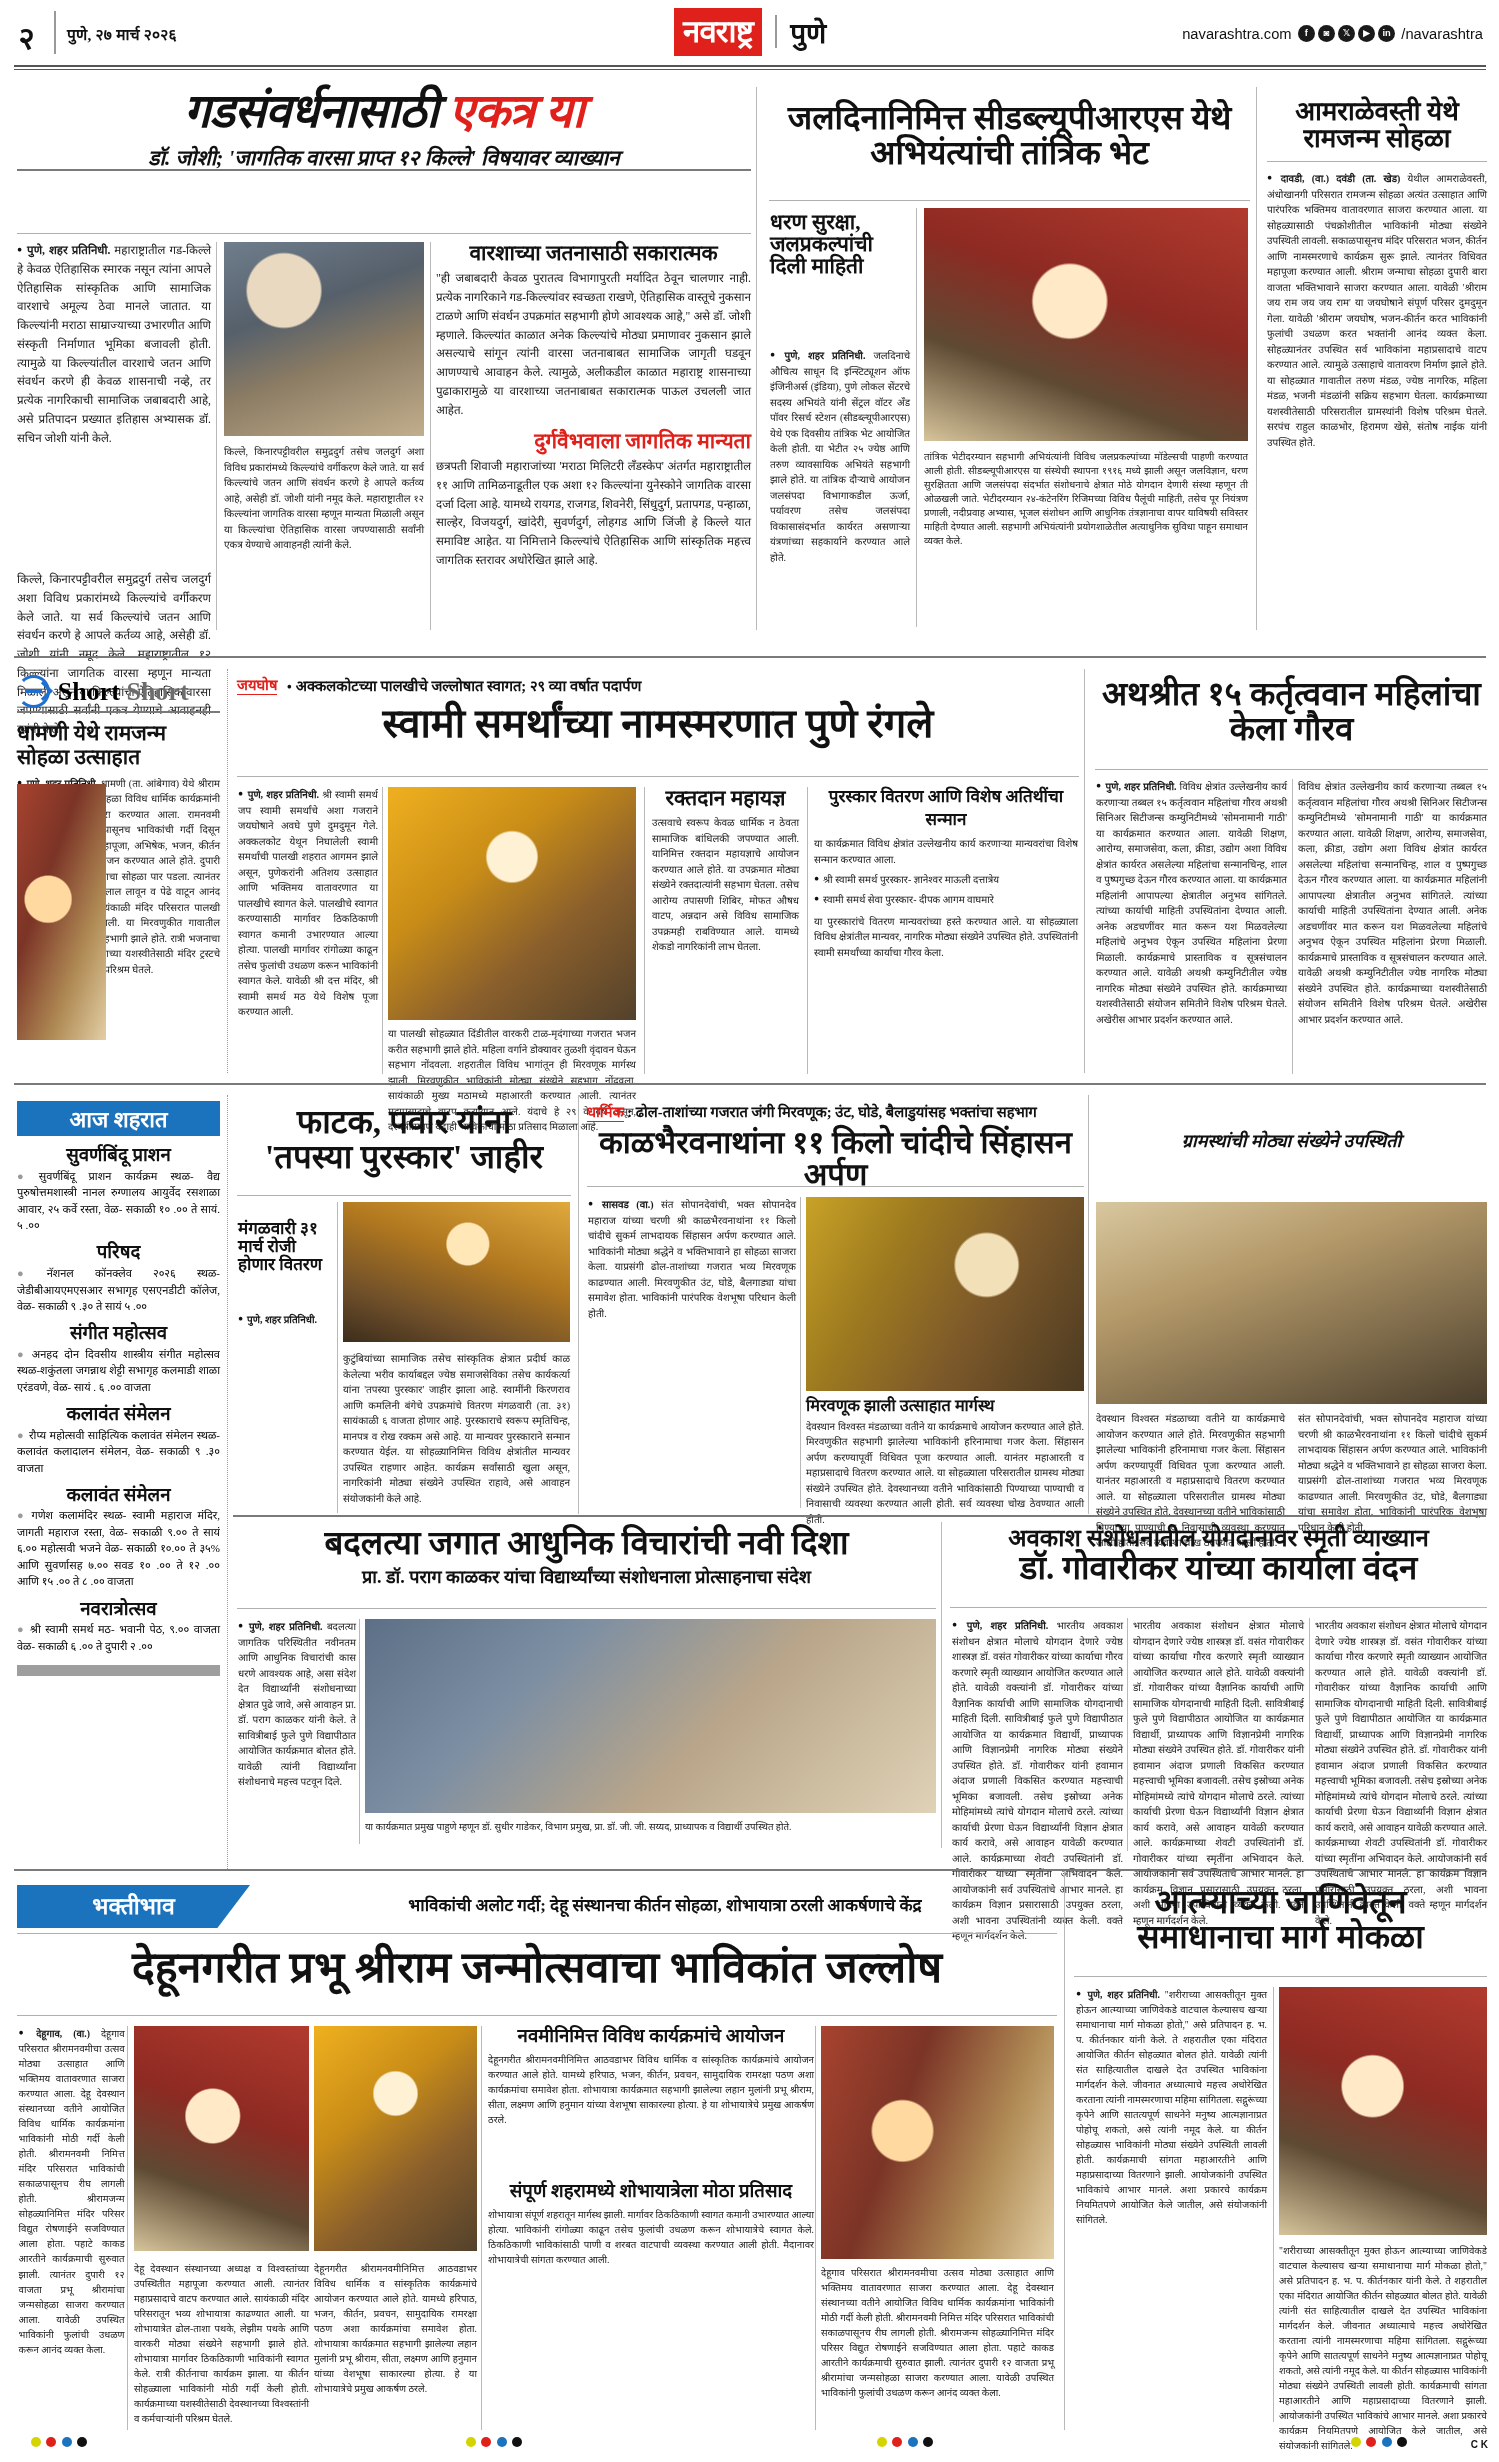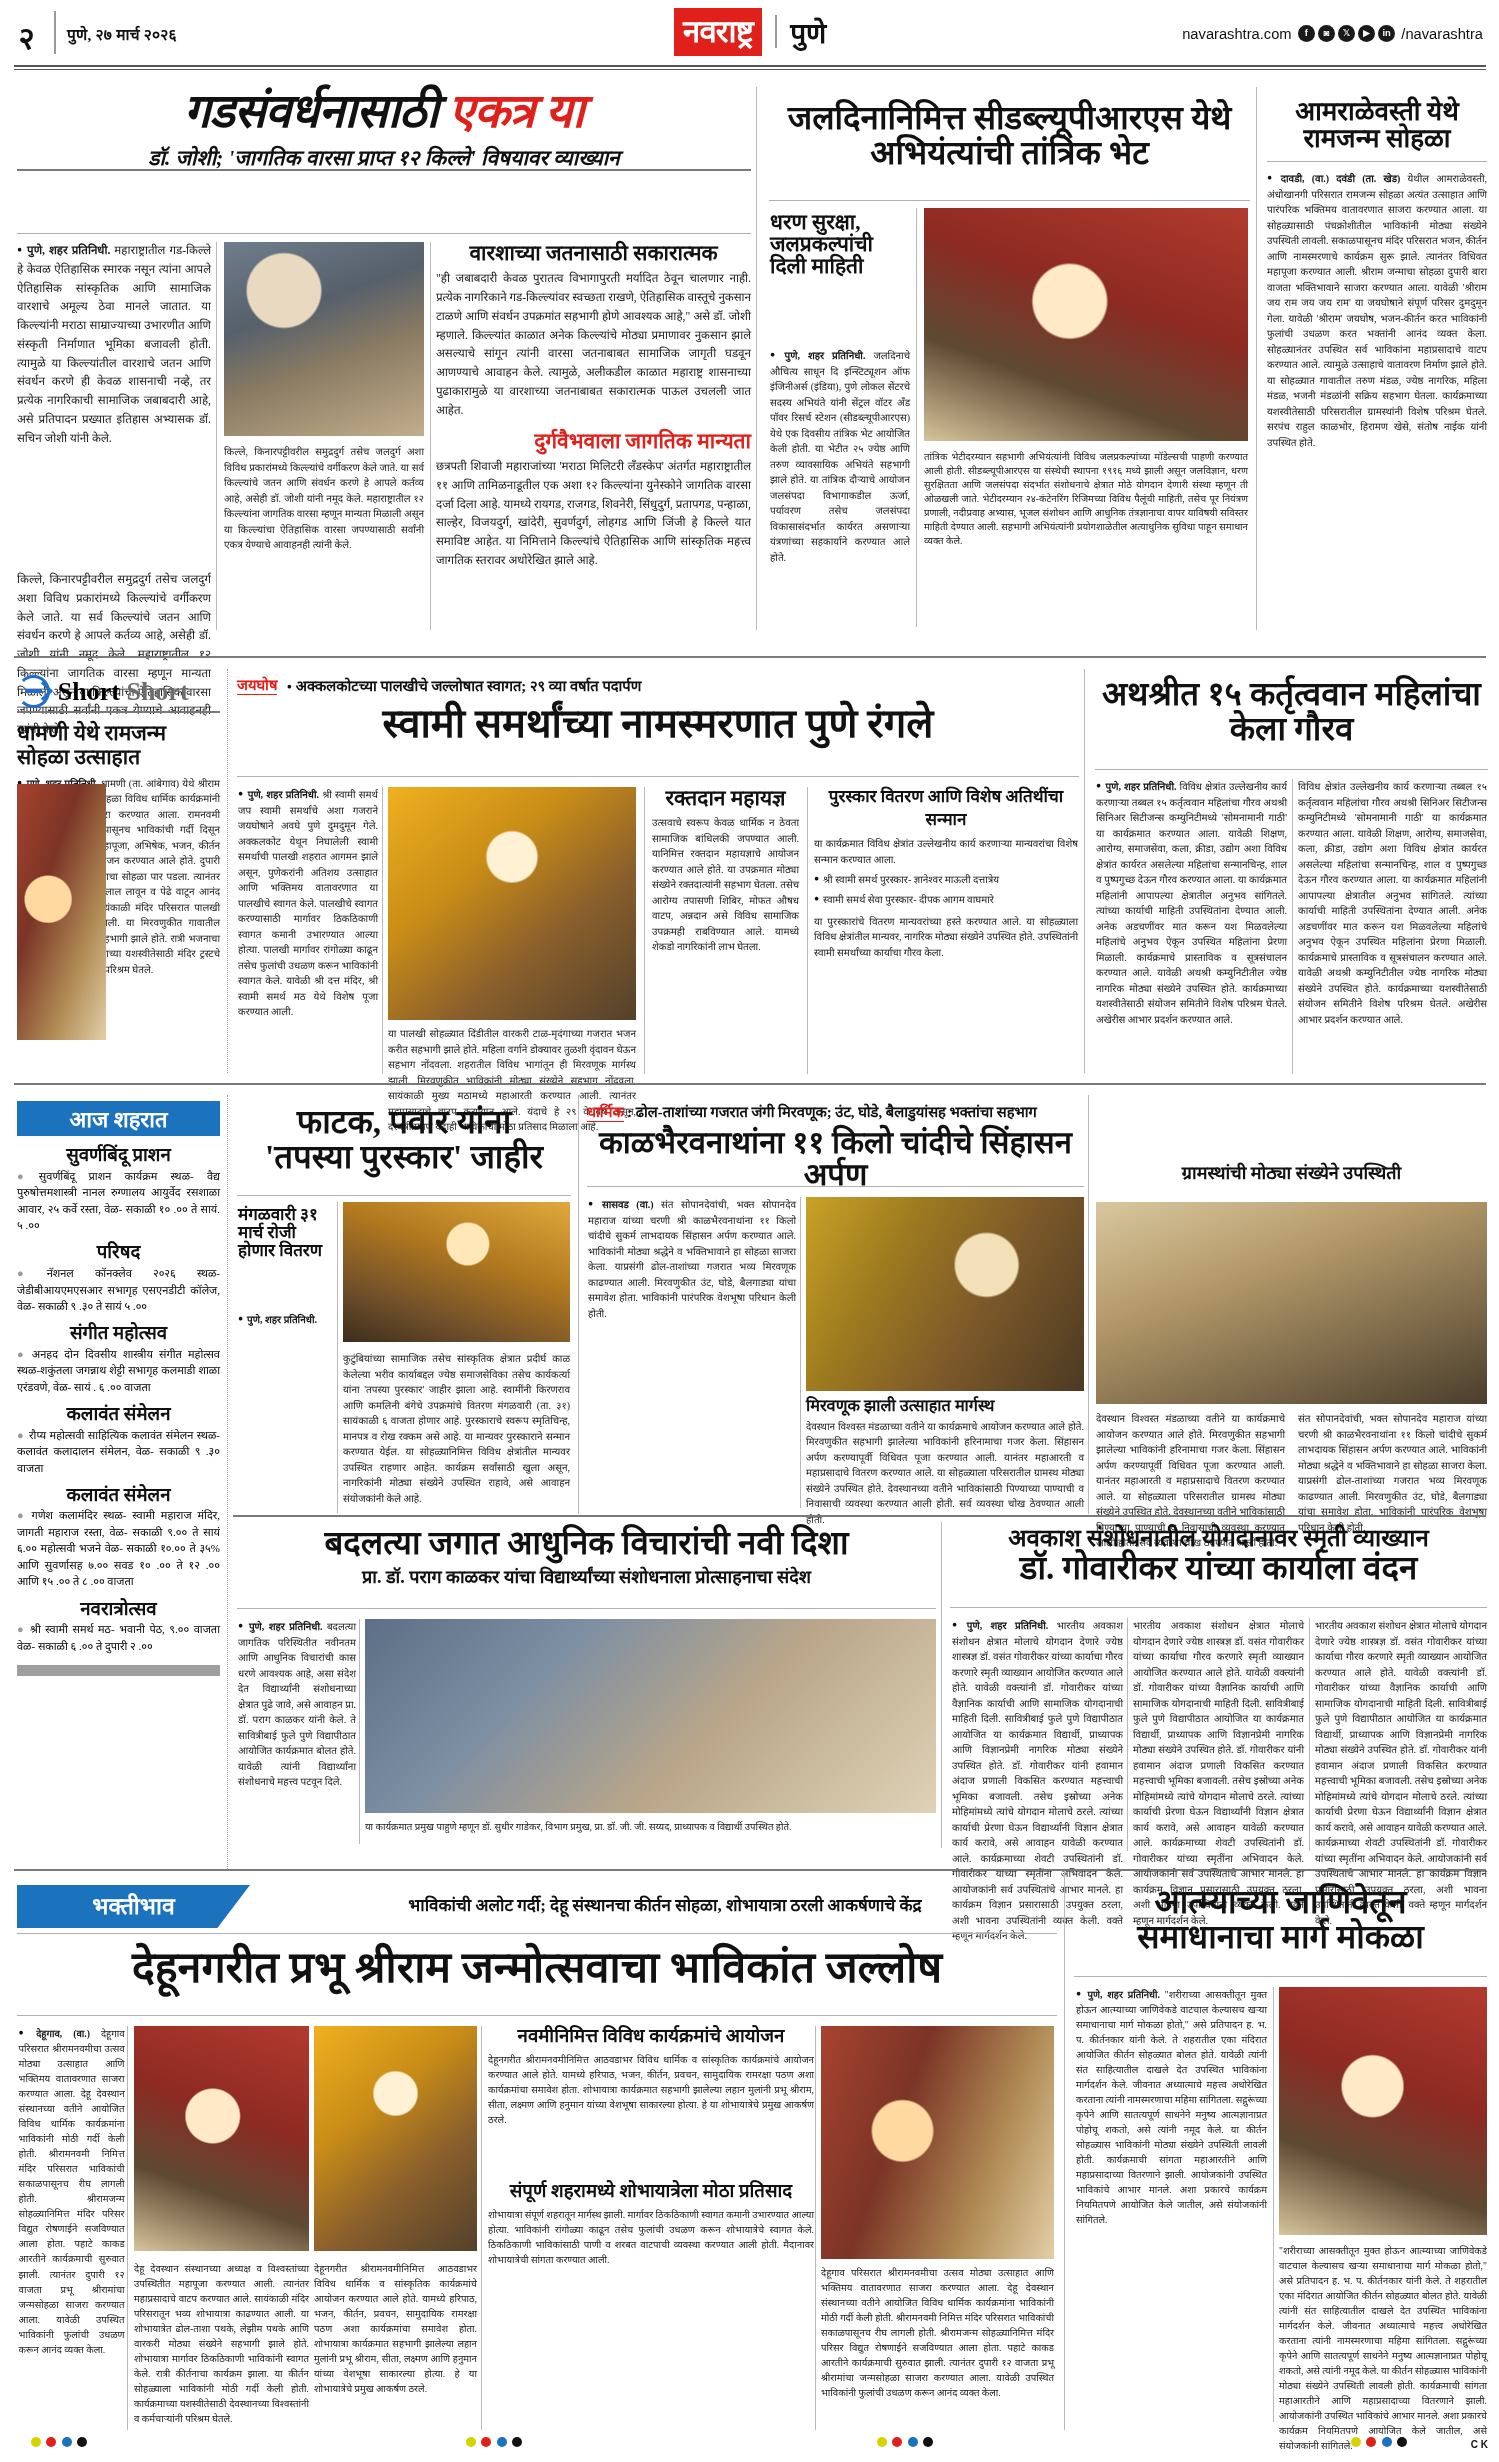--- a/index.html
+++ b/index.html
@@ -343,21 +343,21 @@
     <div class="grey-block" style="margin-top:11px;"></div>
   </div>
   <div class="dotline" style="left:227px;top:1095px;height:776px;"></div>
 
   <div style="position:absolute;left:237px;top:1105px;width:334px;">
     <div class="hl hl-lg" style="text-align:center;">फाटक, पवार यांना</div>
     <div class="hl hl-lg" style="text-align:center;">'तपस्या पुरस्कार' जाहीर</div>
   </div>
   <div class="hrule thin" style="left:237px;top:1195px;width:334px;"></div>
   <div style="position:absolute;left:238px;top:1206px;width:95px;">
-    <div class="hl hl-sm" style="font-size:17px;">मंगळवारी ३१ मार्च रोजी होणार वितरण</div>
+    <div class="hl hl-sm" style="font-size:17px;margin-top:14px;">मंगळवारी ३१ मार्च रोजी होणार वितरण</div>
   </div>
   <div class="ph img-h" style="left:343px;top:1202px;width:227px;height:140px;"></div>
   <div style="position:absolute;left:238px;top:1312px;width:95px;">
     <div class="body-txt sm"><span class="byline bullet">पुणे, शहर प्रतिनिधी.</span></div>
   </div>
   <div style="position:absolute;left:343px;top:1351px;width:227px;">
     <div class="body-txt sm">कुटुंबियांच्या सामाजिक तसेच सांस्कृतिक क्षेत्रात प्रदीर्घ काळ केलेल्या भरीव कार्याबद्दल ज्येष्ठ समाजसेविका तसेच कार्यकर्त्या यांना 'तपस्या पुरस्कार' जाहीर झाला आहे. स्वामींनी किरणराव आणि कमलिनी बंगेचे उपक्रमांचे वितरण मंगळवारी (ता. ३१) सायंकाळी ६ वाजता होणार आहे. पुरस्काराचे स्वरूप स्मृतिचिन्ह, मानपत्र व रोख रक्कम असे आहे. या मान्यवर पुरस्काराने सन्मान करण्यात येईल. या सोहळ्यानिमित्त विविध क्षेत्रांतील मान्यवर उपस्थित राहणार आहेत. कार्यक्रम सर्वांसाठी खुला असून, नागरिकांनी मोठ्या संख्येने उपस्थित राहावे, असे आवाहन संयोजकांनी केले आहे.</div>
   </div>
   <div class="col-rule" style="left:337px;top:1202px;height:311px;"></div>
   <div class="col-rule" style="left:578px;top:1095px;height:419px;"></div>
@@ -375,21 +375,21 @@
       <span>संत सोपानदेवांची, भक्त सोपानदेव महाराज यांच्या चरणी श्री काळभैरवनाथांना ११ किलो चांदीचे सुकर्म लाभदायक सिंहासन अर्पण करण्यात आले. भाविकांनी मोठ्या श्रद्धेने व भक्तिभावाने हा सोहळा साजरा केला. याप्रसंगी ढोल-ताशांच्या गजरात भव्य मिरवणूक काढण्यात आली. मिरवणुकीत उंट, घोडे, बैलगाड्या यांचा समावेश होता. भाविकांनी पारंपरिक वेशभूषा परिधान केली होती.</span></div>
   </div>
   <div class="ph img-b" style="left:806px;top:1197px;width:278px;height:194px;"></div>
   <div style="position:absolute;left:806px;top:1397px;width:278px;">
     <div class="hl hl-sm" style="font-size:16.3px;">मिरवणूक झाली उत्साहात मार्गस्थ</div>
     <div class="body-txt sm" style="margin-top:4.7px;">देवस्थान विश्वस्त मंडळाच्या वतीने या कार्यक्रमाचे आयोजन करण्यात आले होते. मिरवणुकीत सहभागी झालेल्या भाविकांनी हरिनामाचा गजर केला. सिंहासन अर्पण करण्यापूर्वी विधिवत पूजा करण्यात आली. यानंतर महाआरती व महाप्रसादाचे वितरण करण्यात आले. या सोहळ्याला परिसरातील ग्रामस्थ मोठ्या संख्येने उपस्थित होते. देवस्थानच्या वतीने भाविकांसाठी पिण्याच्या पाण्याची व निवासाची व्यवस्था करण्यात आली होती. सर्व व्यवस्था चोख ठेवण्यात आली होती.</div>
   </div>
   <div class="col-rule" style="left:800px;top:1197px;height:311px;"></div>
   <div class="col-rule" style="left:1088px;top:1095px;height:419px;"></div>
 
-  <div style="position:absolute;left:1096px;top:1164px;width:391px;">
+  <div style="position:absolute;left:1096px;top:1132px;width:391px;font-style:italic;">
     <div class="hl hl-sm" style="text-align:center;font-size:18px;">ग्रामस्थांची मोठ्या संख्येने उपस्थिती</div>
   </div>
   <div class="ph img-g" style="left:1096px;top:1202px;width:391px;height:202px;"></div>
   <div style="position:absolute;left:1096px;top:1411px;width:189px;">
     <div class="body-txt sm">देवस्थान विश्वस्त मंडळाच्या वतीने या कार्यक्रमाचे आयोजन करण्यात आले होते. मिरवणुकीत सहभागी झालेल्या भाविकांनी हरिनामाचा गजर केला. सिंहासन अर्पण करण्यापूर्वी विधिवत पूजा करण्यात आली. यानंतर महाआरती व महाप्रसादाचे वितरण करण्यात आले. या सोहळ्याला परिसरातील ग्रामस्थ मोठ्या संख्येने उपस्थित होते. देवस्थानच्या वतीने भाविकांसाठी पिण्याच्या पाण्याची व निवासाची व्यवस्था करण्यात आली होती. सर्व व्यवस्था चोख ठेवण्यात आली होती.</div>
   </div>
   <div style="position:absolute;left:1298px;top:1411px;width:189px;">
     <div class="body-txt sm">संत सोपानदेवांची, भक्त सोपानदेव महाराज यांच्या चरणी श्री काळभैरवनाथांना ११ किलो चांदीचे सुकर्म लाभदायक सिंहासन अर्पण करण्यात आले. भाविकांनी मोठ्या श्रद्धेने व भक्तिभावाने हा सोहळा साजरा केला. याप्रसंगी ढोल-ताशांच्या गजरात भव्य मिरवणूक काढण्यात आली. मिरवणुकीत उंट, घोडे, बैलगाड्या यांचा समावेश होता. भाविकांनी पारंपरिक वेशभूषा परिधान केली होती.</div>
   </div>
 

